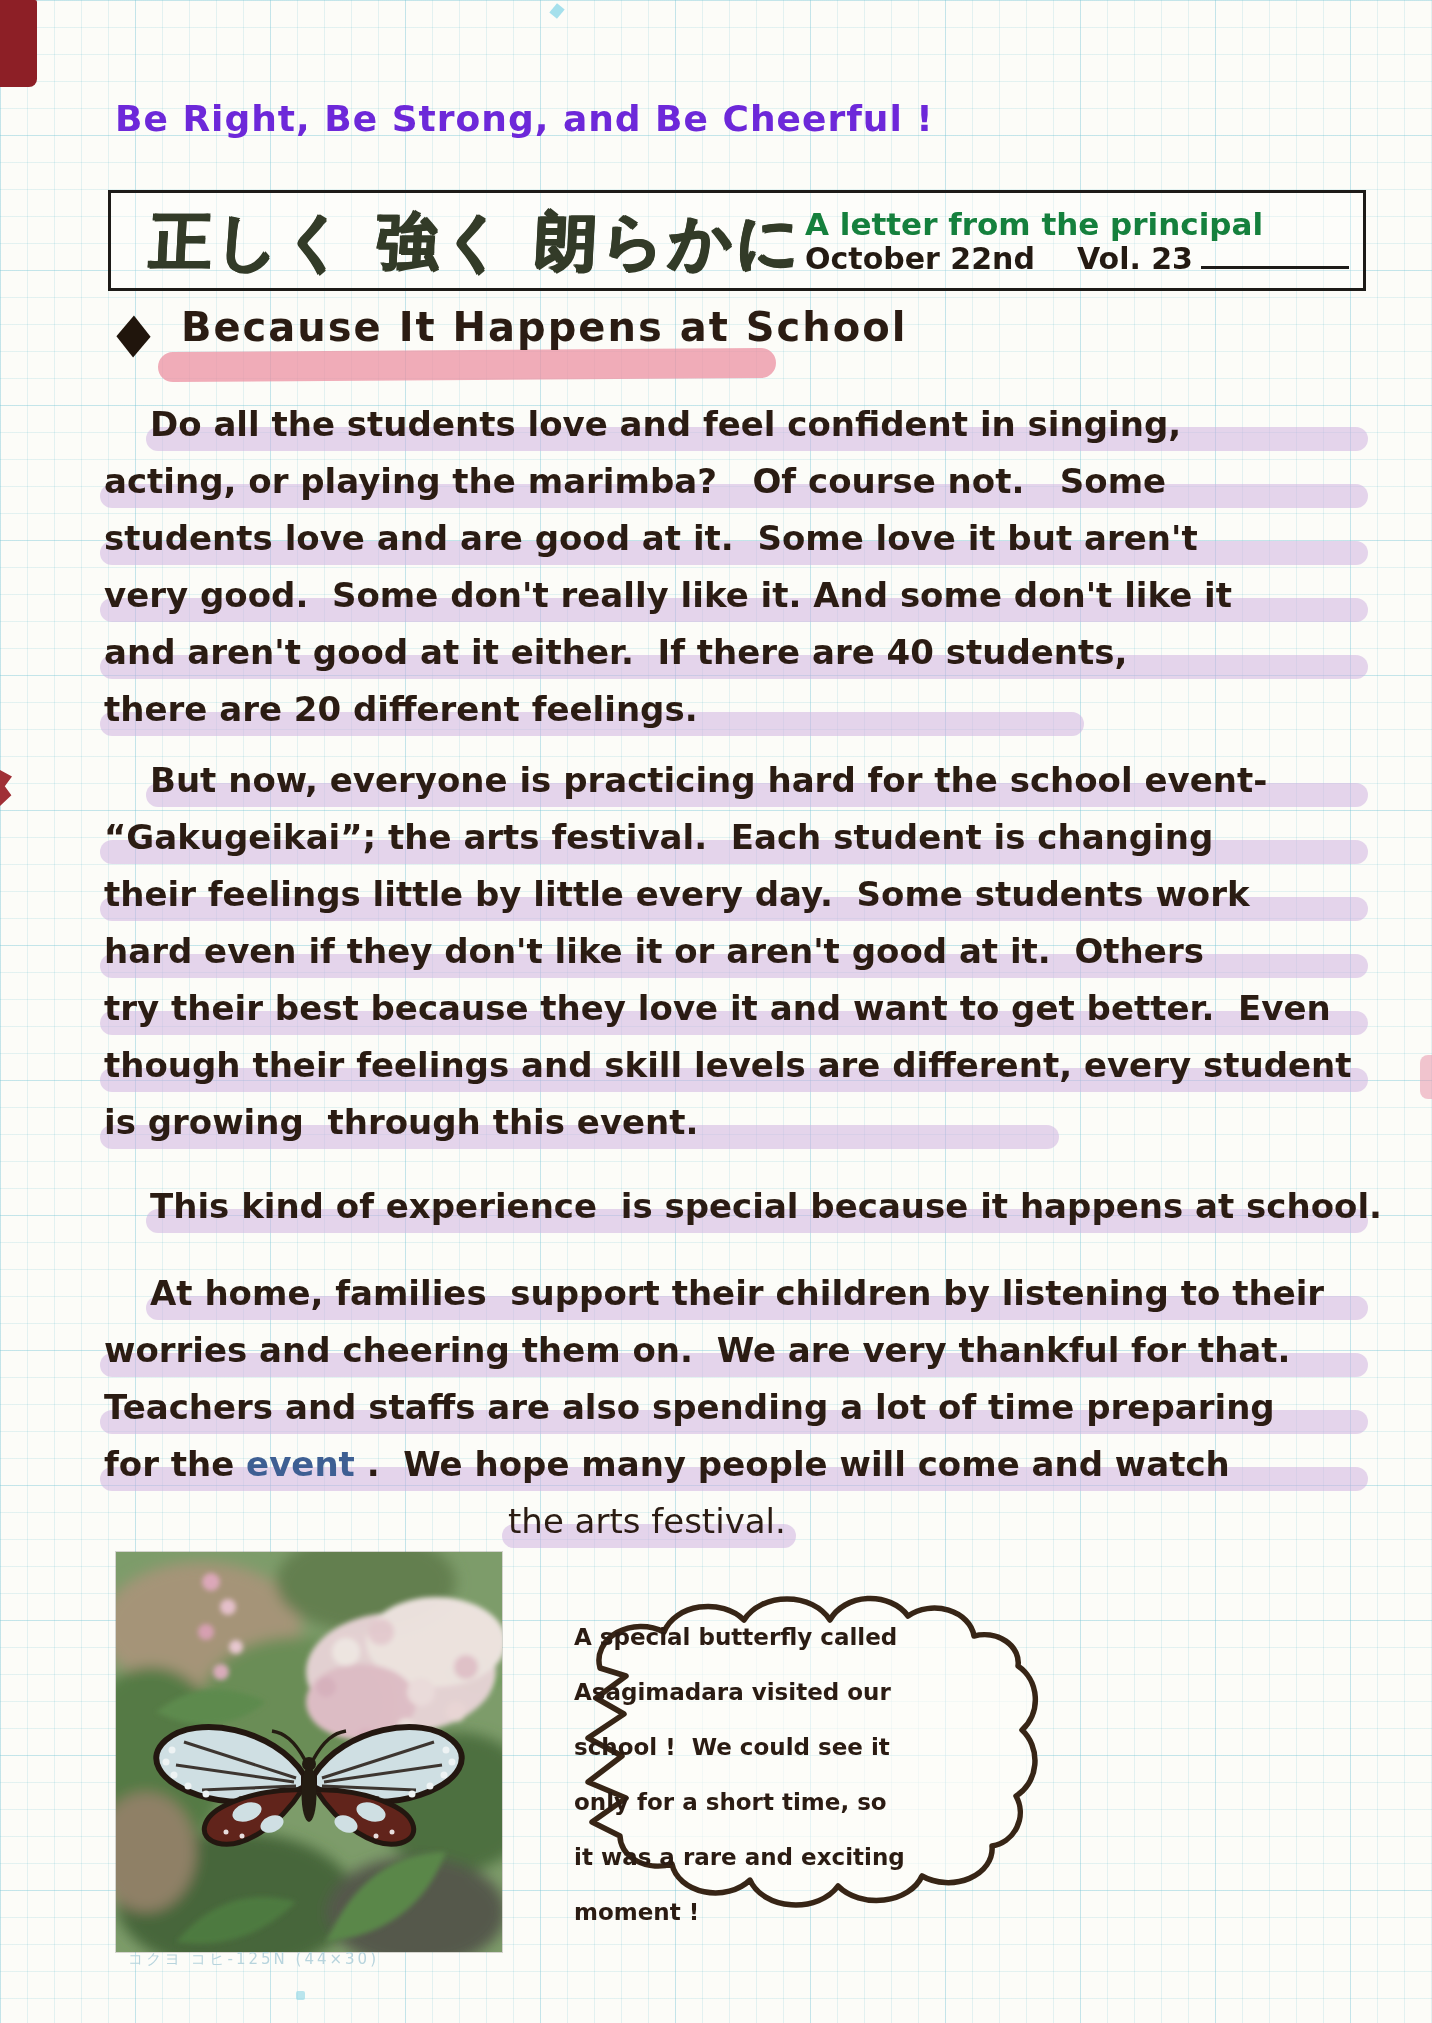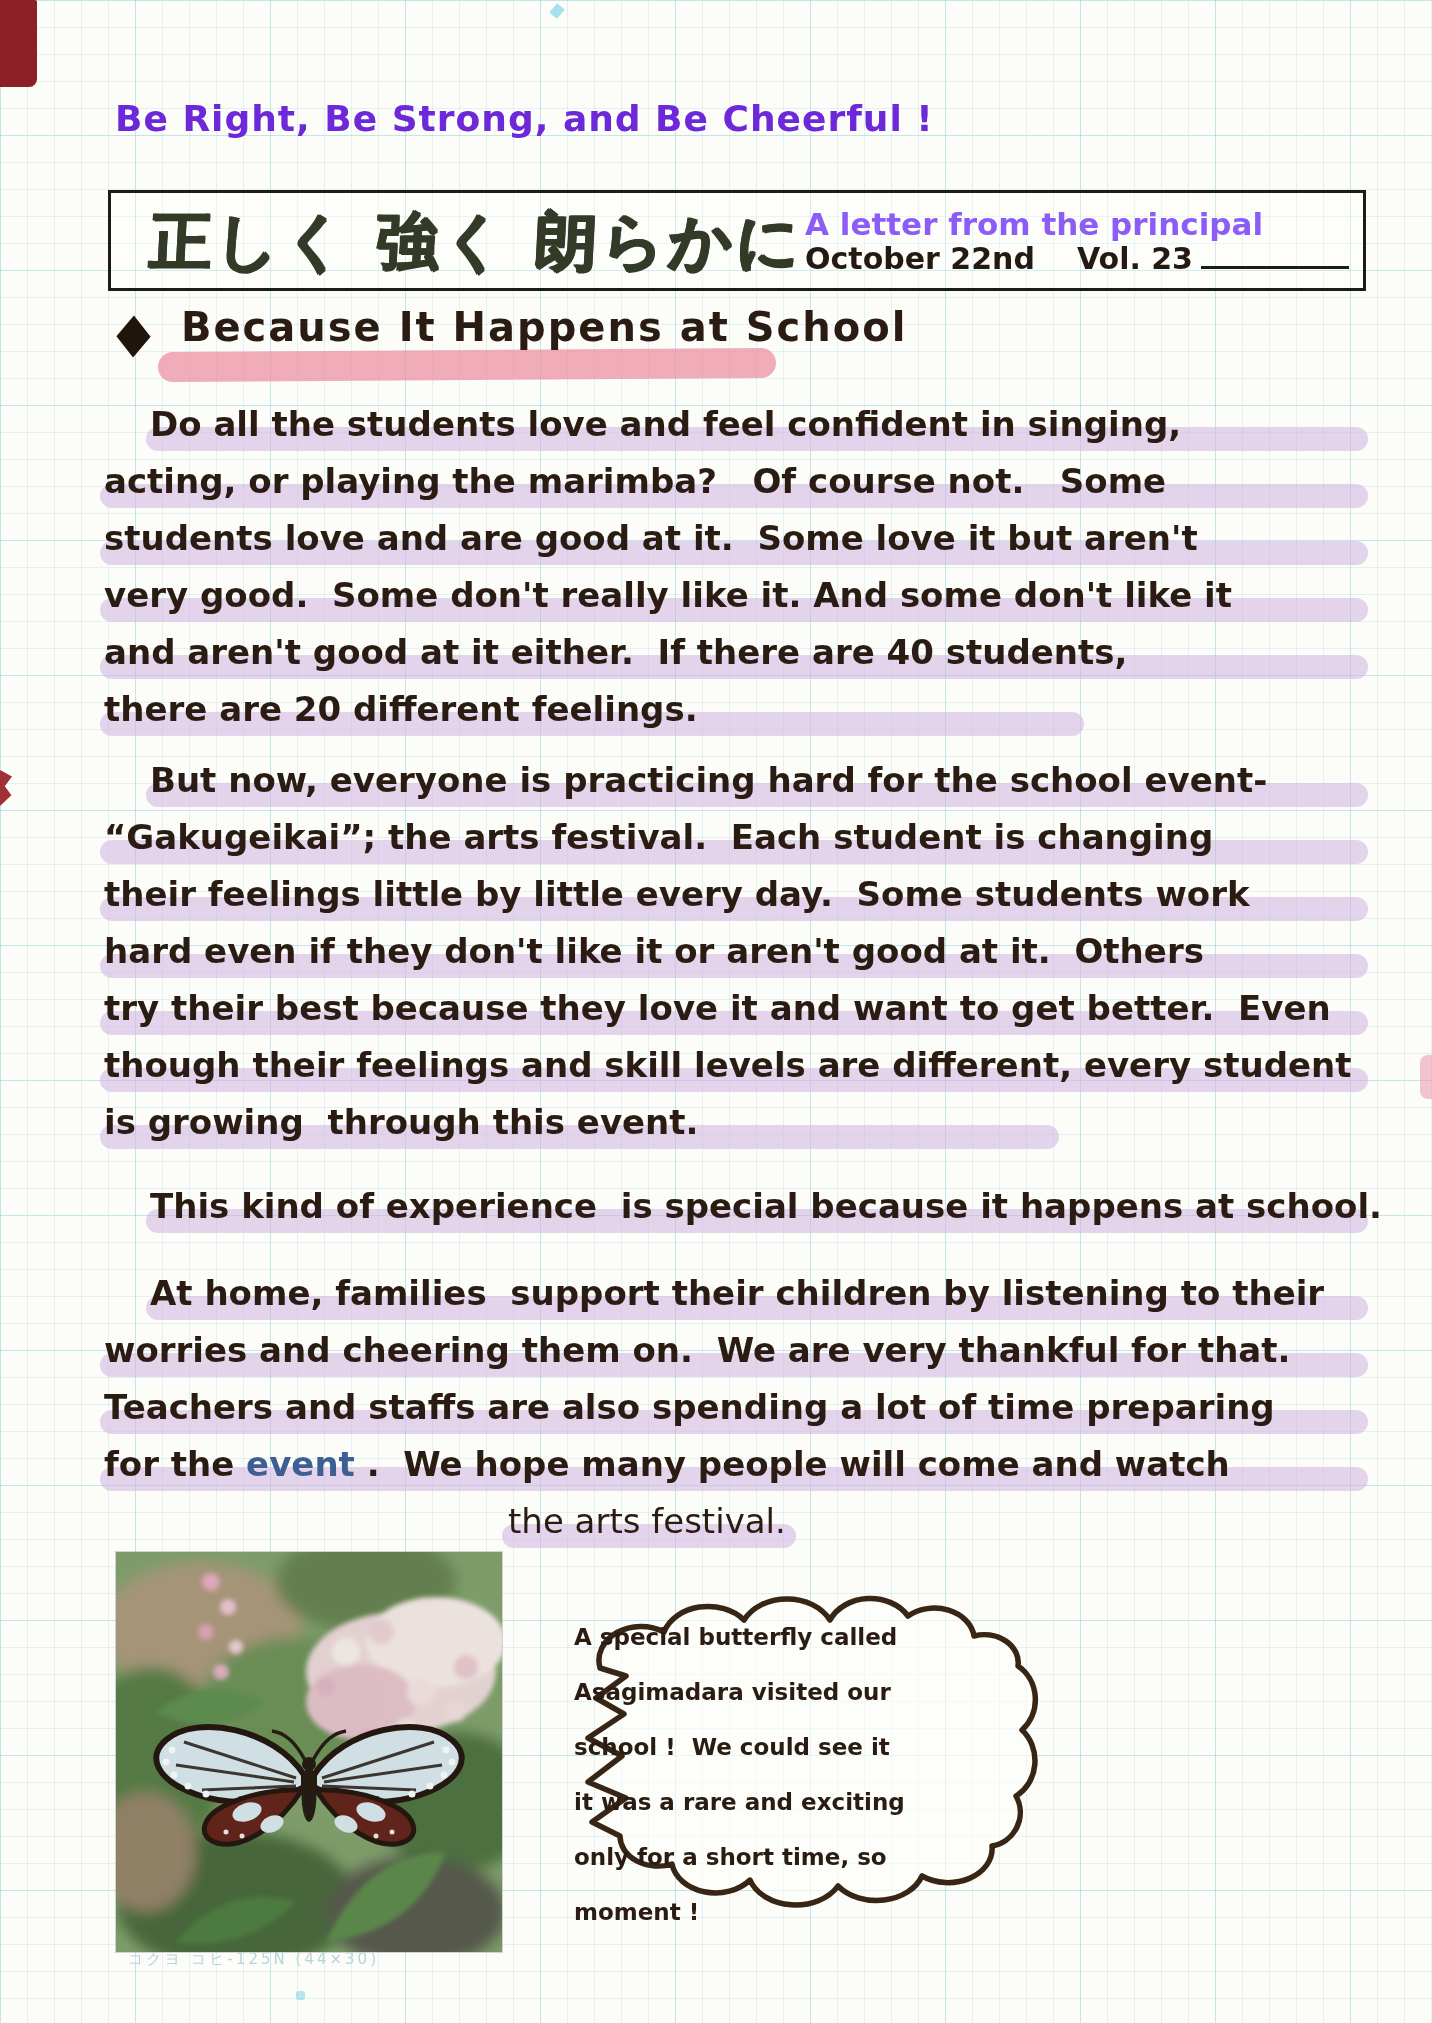--- a/index.html
+++ b/index.html
@@ -21,21 +21,21 @@
   .artifact-pink-edge{position:absolute;right:0;top:1055px;width:12px;height:44px;background:rgba(232,150,172,.55);border-radius:8px 0 0 8px;z-index:3;}
   .artifact-cyan-bottom{position:absolute;left:296px;top:1991px;width:9px;height:9px;background:rgba(140,214,230,.6);border-radius:2px;z-index:3;}
 
   
   .motto{position:absolute;left:115px;top:98px;font-size:36px;font-weight:bold;letter-spacing:1px;color:#6d28d9;z-index:2;}
 
   
   .header-box{position:absolute;left:108px;top:190px;width:1258px;height:101px;border:3px solid #1d1b18;box-sizing:border-box;display:flex;align-items:center;padding:0 14px 0 38px;z-index:2;background:rgba(255,255,255,.25);}
   .calligraphy{font-size:62px;font-weight:900;color:#333b28;letter-spacing:4px;line-height:95px;transform:skewX(-3deg);text-shadow:2px 0 0 #333b28,0 1px 0 #333b28,2px 2px 0 #333b28;white-space:pre;}
   .header-right{margin-left:auto;padding-top:2px;line-height:1.12;white-space:nowrap;}
-  .header-right .l1{font-size:31px;font-weight:bold;color:#8b5cf6;}
+  .header-right .l1{font-size:31px;font-weight:bold;color:#15803d;}
   .header-right .l2{font-size:30px;font-weight:bold;color:#241a12;}
   .vol-underline{display:inline-block;width:148px;height:4px;border-bottom:3px solid #1d1b18;margin-left:8px;vertical-align:baseline;}
   .vol-gap{display:inline-block;width:42px;}
 
   
   .section-head{position:absolute;left:120px;top:304px;display:flex;align-items:flex-end;z-index:2;}
   .diamond{width:27px;height:27px;background:#20150c;transform:rotate(48deg) skew(8deg,4deg);margin:14px 34px 0 0;flex:none;}
   .section-title{font-size:40px;font-weight:bold;color:#2b1c13;letter-spacing:2px;white-space:pre;position:relative;z-index:2;}
   .pink-bar{position:absolute;left:158px;top:350px;width:618px;height:30px;background:#ec8da0;opacity:.72;border-radius:15px;transform:rotate(-.4deg);z-index:1;}
 
@@ -197,21 +197,21 @@
       <path d="M100,120
         a42,34 0 0 1 64,-36 a46,36 0 0 1 80,-12 a48,38 0 0 1 86,0 a44,36 0 0 1 78,-4 a40,32 0 0 1 66,20 a34,28 0 0 1 44,30
         a38,40 0 0 1 4,64 a36,40 0 0 1 -6,66 a34,34 0 0 1 -24,50
         a44,34 0 0 1 -70,30 a48,36 0 0 1 -84,10 a48,36 0 0 1 -88,-6 a44,34 0 0 1 -78,-16 a38,30 0 0 1 -52,-28
         l-28,-14 l34,-24 l-38,-16 l34,-26 l-34,-18 l36,-24 l-28,-16 l30,-22 Z" fill="#fdfdfa" fill-opacity="0.6" stroke="#372516" stroke-width="5.5" stroke-linejoin="round"></path>
     </svg>
     <div class="bubble-text">
       <div class="bubble-line">A special butterfly called</div>
       <div class="bubble-line">Asagimadara visited our</div>
       <div class="bubble-line">school !  We could see it</div>
+      <div class="bubble-line">only for a short time, so</div>
       <div class="bubble-line">it was a rare and exciting</div>
-      <div class="bubble-line">only for a short time, so</div>
       <div class="bubble-line">moment !</div>
     </div>
   </div>
 
   <div class="footer-print">コクヨ  コヒ-125N (44×30)</div>
 
 </div>
 
 </body></html>

